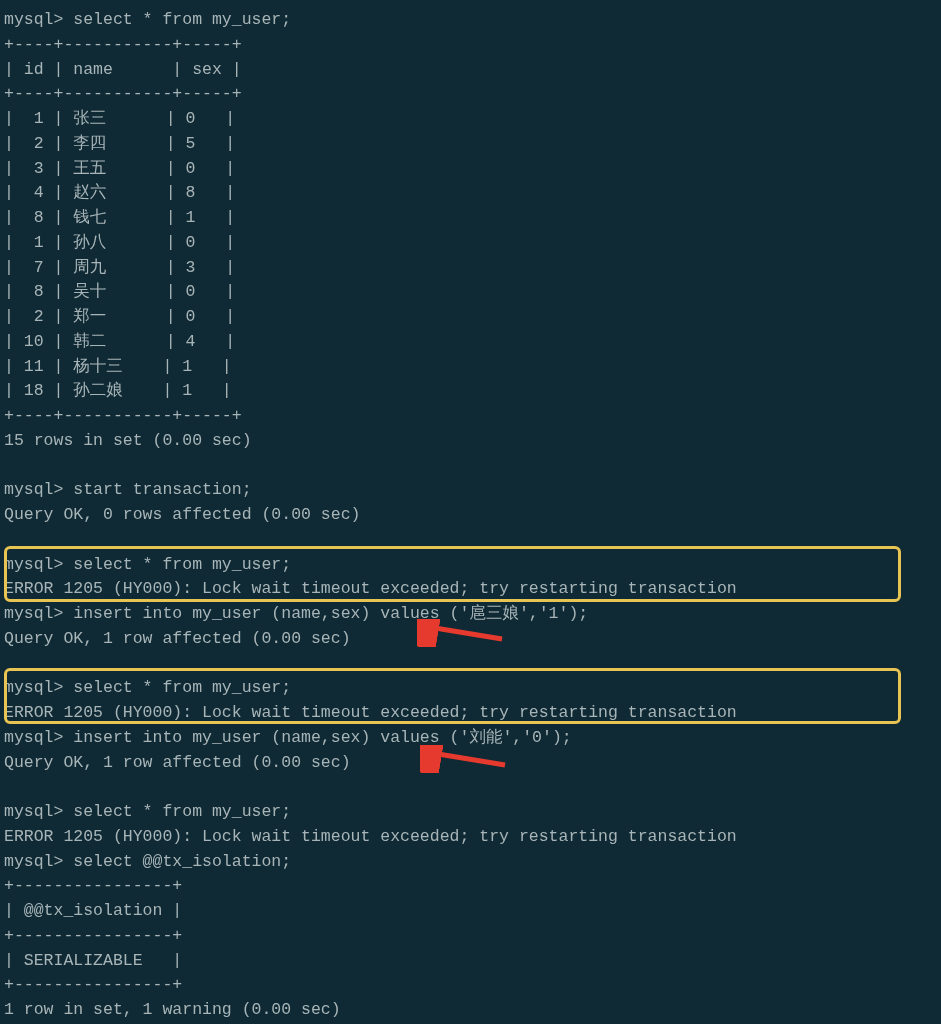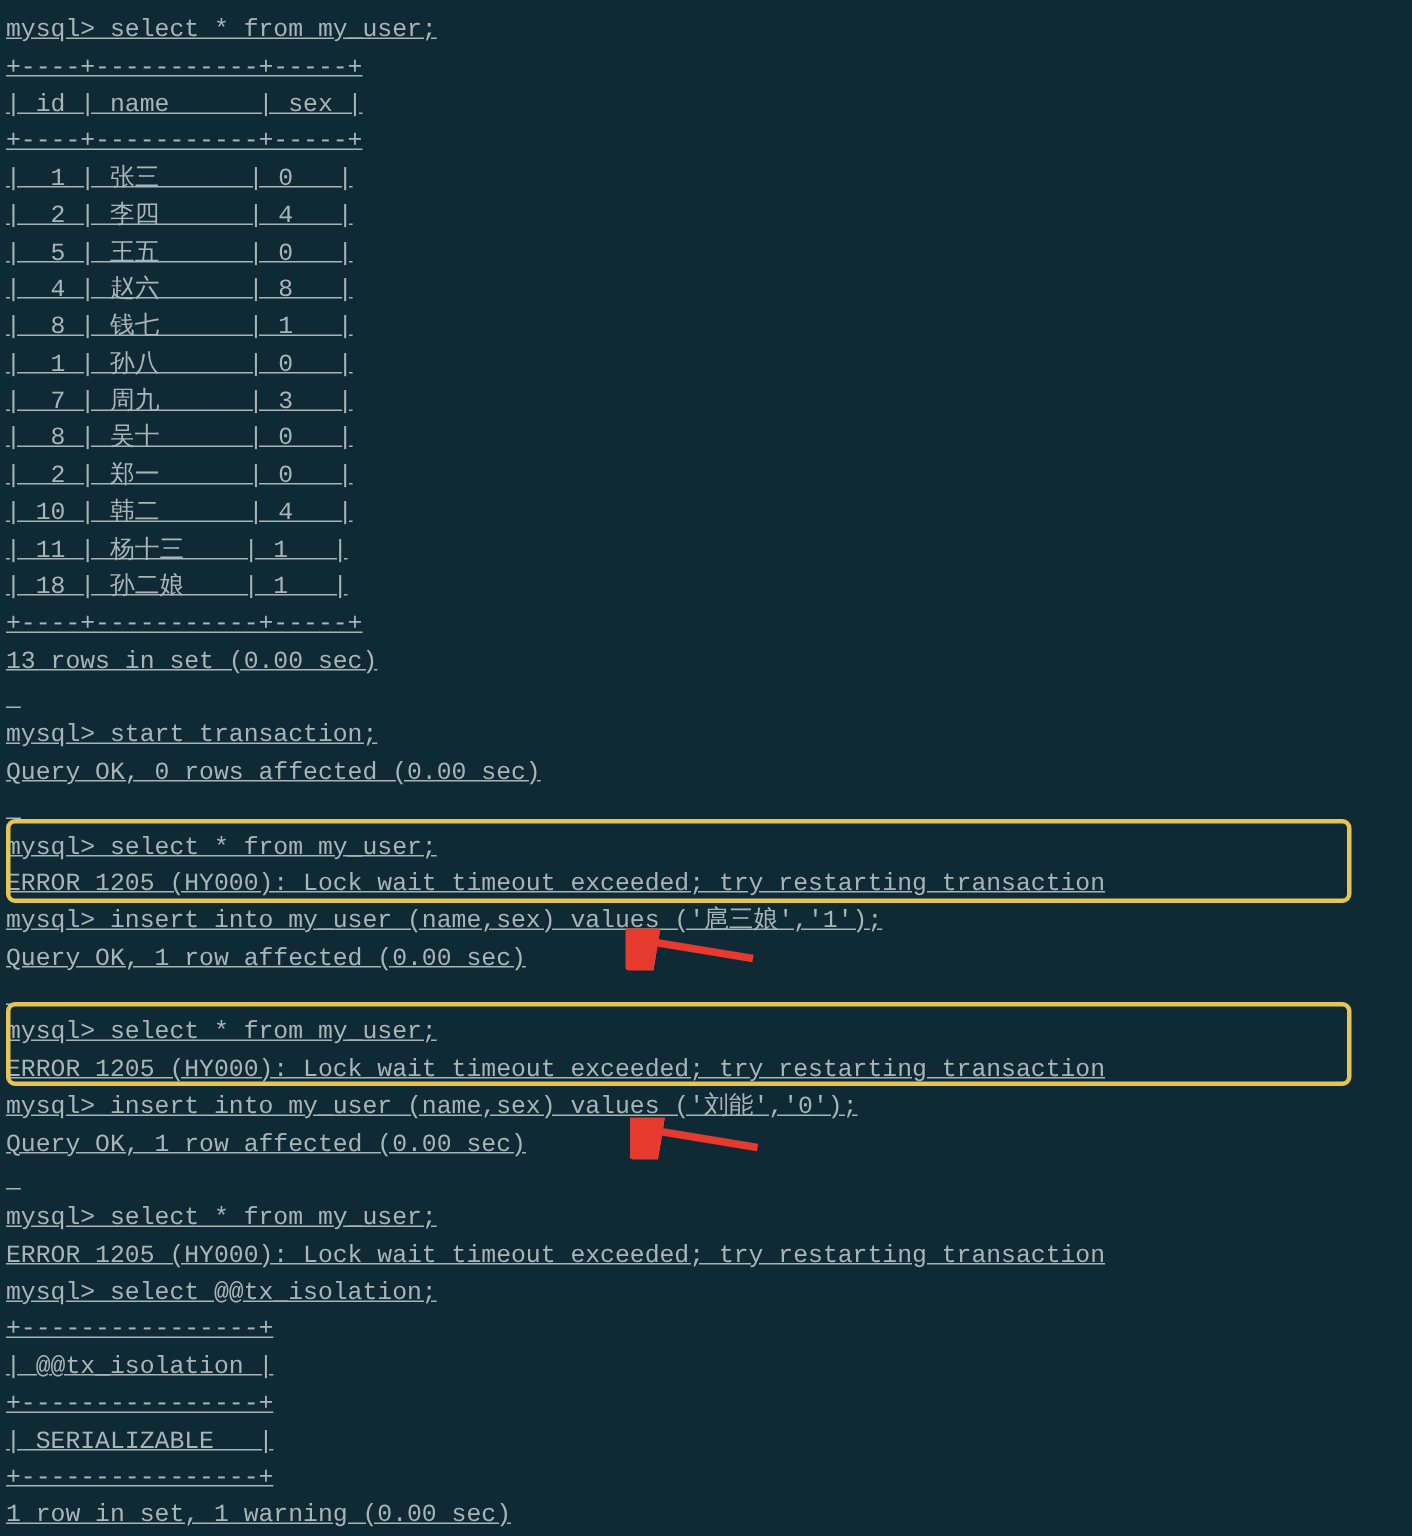--- a/index.html
+++ b/index.html
@@ -6,21 +6,21 @@
   body {
     background: #0f2a34;
     color: #a8b5b8;
     font-family: "Courier New", Consolas, monospace;
     font-size: 16.5px;
     line-height: 1.5;
     padding: 8px 4px;
     width: 941px;
     position: relative;
   }
-  .line { white-space: pre; text-decoration: underline; }
+  .line { white-space: pre; }
   .highlight-box {
     position: absolute;
     border: 3px solid #e8c452;
     border-radius: 6px;
     left: 4px;
     right: 40px;
     pointer-events: none;
   }
   .arrow {
     position: absolute;
@@ -29,33 +29,33 @@
   .arrow svg { display: block; }
 </style>
 </head>
 <body>
 
 <div class="line">mysql&gt; select * from my_user;</div>
 <div class="line">+----+-----------+-----+</div>
 <div class="line">| id | name      | sex |</div>
 <div class="line">+----+-----------+-----+</div>
 <div class="line">|  1 | 张三      | 0   |</div>
-<div class="line">|  2 | 李四      | 4   |</div>
-<div class="line">|  5 | 王五      | 0   |</div>
+<div class="line">|  2 | 李四      | 5   |</div>
+<div class="line">|  3 | 王五      | 0   |</div>
 <div class="line">|  4 | 赵六      | 8   |</div>
 <div class="line">|  8 | 钱七      | 1   |</div>
 <div class="line">|  1 | 孙八      | 0   |</div>
 <div class="line">|  7 | 周九      | 3   |</div>
 <div class="line">|  8 | 吴十      | 0   |</div>
 <div class="line">|  2 | 郑一      | 0   |</div>
 <div class="line">| 10 | 韩二      | 4   |</div>
 <div class="line">| 11 | 杨十三    | 1   |</div>
 <div class="line">| 18 | 孙二娘    | 1   |</div>
 <div class="line">+----+-----------+-----+</div>
-<div class="line">13 rows in set (0.00 sec)</div>
+<div class="line">15 rows in set (0.00 sec)</div>
 <div class="line"> </div>
 <div class="line">mysql&gt; start transaction;</div>
 <div class="line">Query OK, 0 rows affected (0.00 sec)</div>
 <div class="line"> </div>
 <div class="line">mysql&gt; select * from my_user;</div>
 <div class="line">ERROR 1205 (HY000): Lock wait timeout exceeded; try restarting transaction</div>
 <div class="line">mysql&gt; insert into my_user (name,sex) values ('扈三娘','1');</div>
 <div class="line">Query OK, 1 row affected (0.00 sec)</div>
 <div class="line"> </div>
 <div class="line">mysql&gt; select * from my_user;</div>

